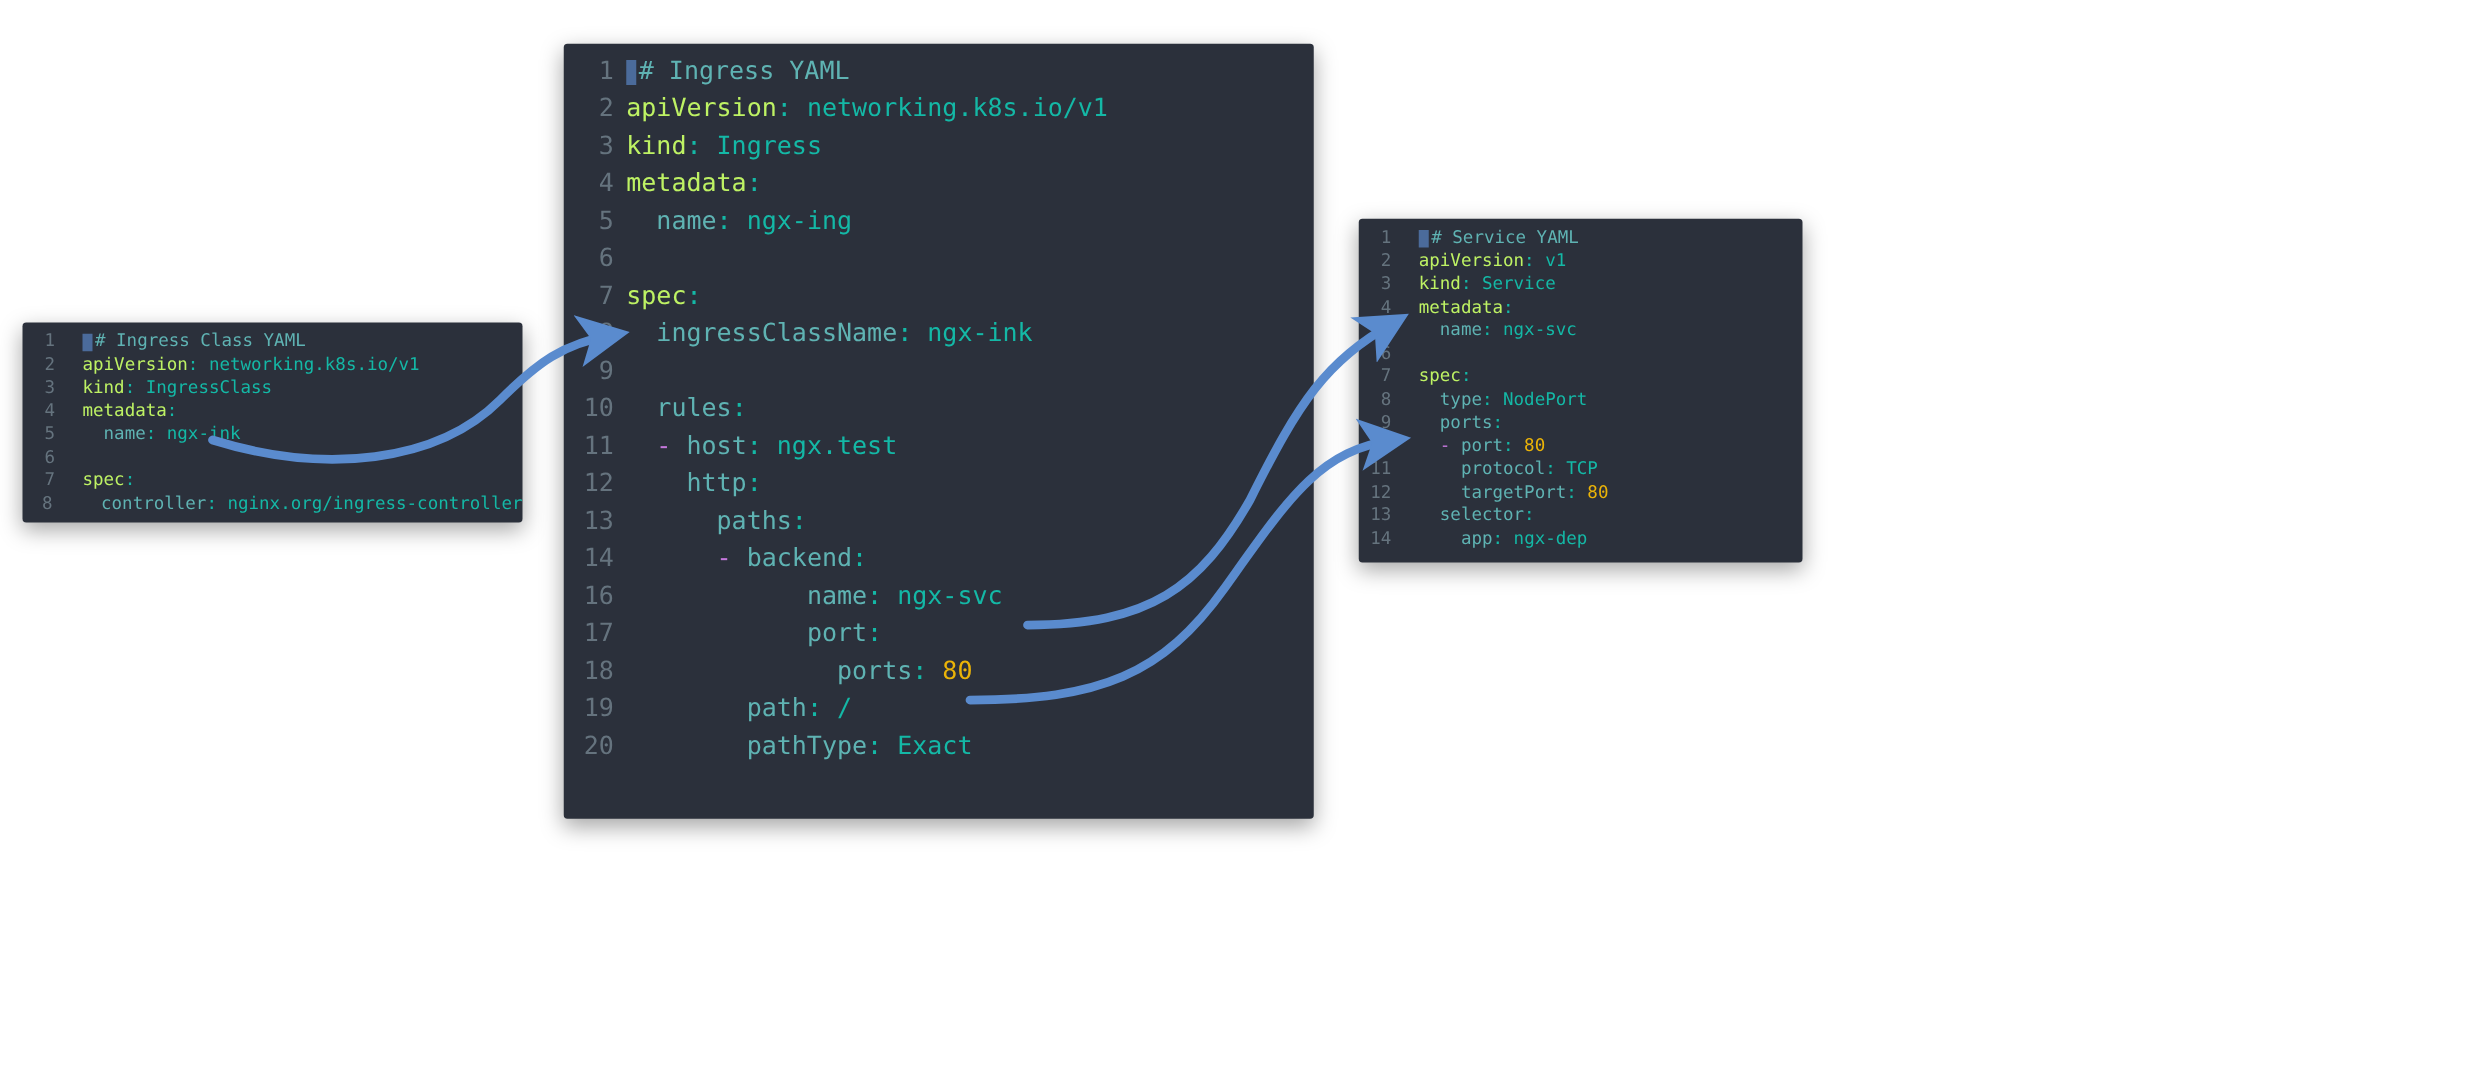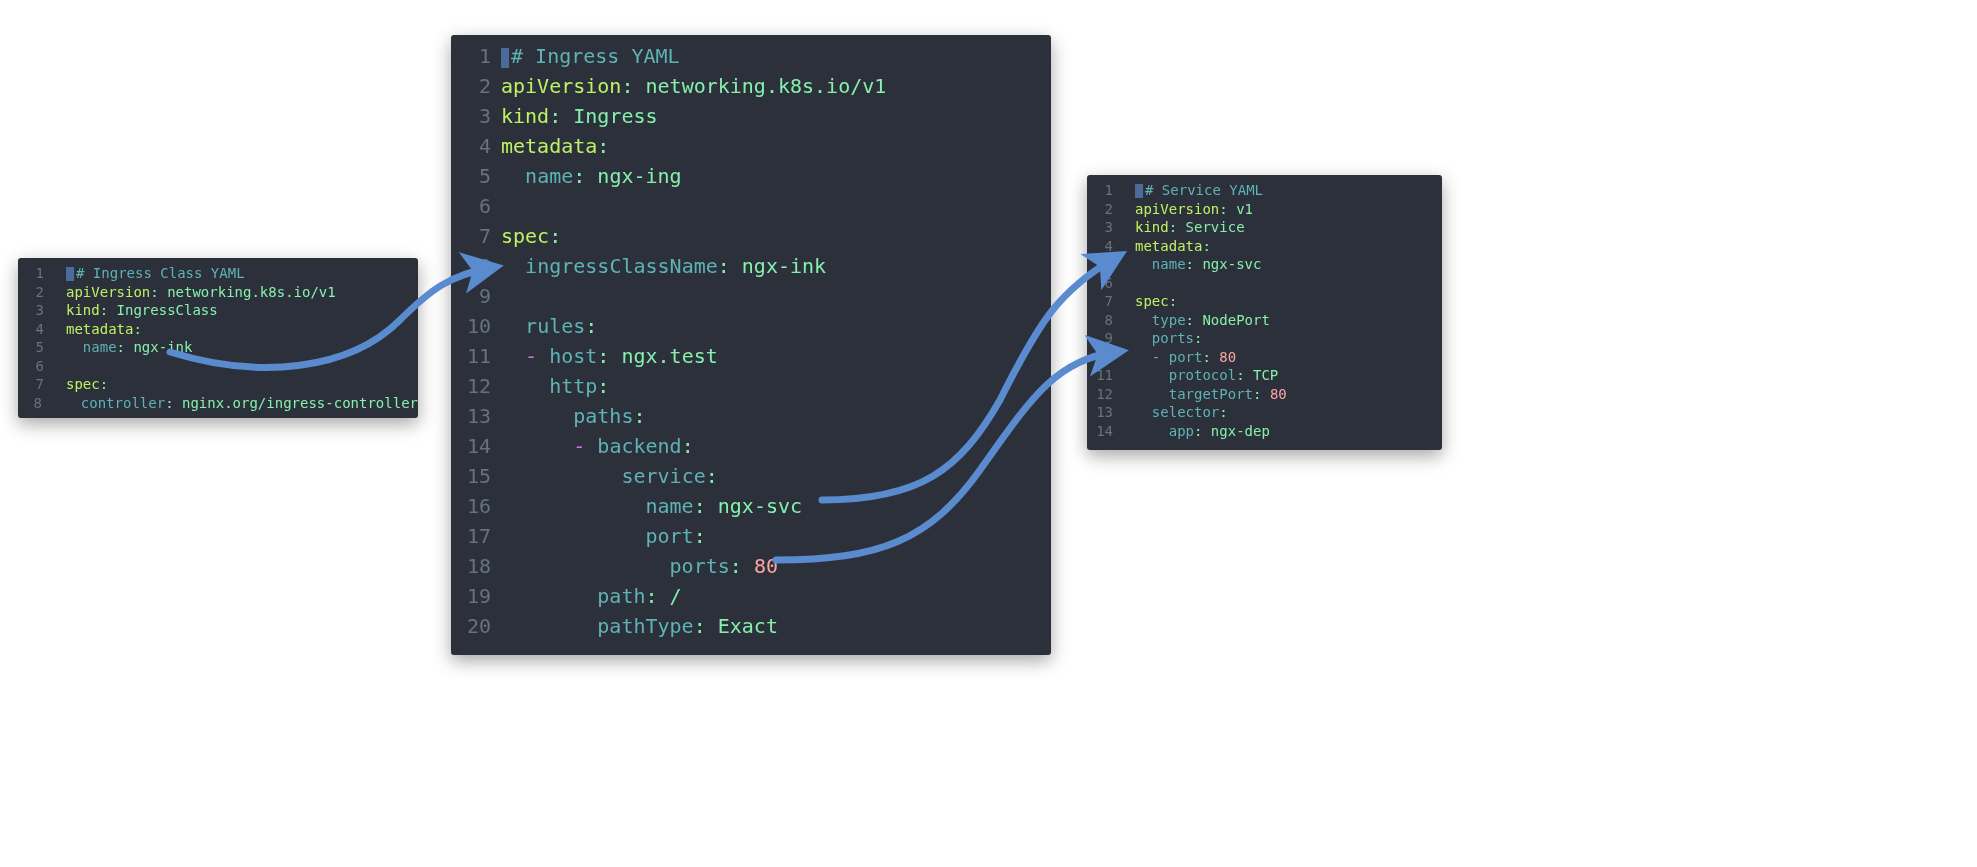--- a/index.html
+++ b/index.html
@@ -39,22 +39,22 @@
   }
   .small .ln  { width: 26px; font-size: 14px; line-height: 18.5px; }
   .small .code{ font-size: 14px; line-height: 18.5px; padding-left: 12px; }
   .big   .ln  { width: 40px; font-size: 20px; line-height: 30px; }
   .big   .code{ font-size: 20px; line-height: 30px; }
   .code { display: inline-block; }
   
   .c-comment  { color: #5fb3b3; }   
   .c-key      { color: #bef264; }   
   .c-keyalt   { color: #5fb3b3; }   
-  .c-plain    { color: #86efac; }   
-  .c-num      { color: #fca5a5; }   
+  .c-plain    { color: #14b8a6; }   
+  .c-num      { color: #eab308; }   
   .c-dash     { color: #c678dd; }   
   .cursor-bar {
     display: inline-block;
     width: 8px;
     height: 1em;
     background: #4b6b9b;
     vertical-align: text-bottom;
     margin-right: 2px;
   }
   svg.arrows {
@@ -92,21 +92,20 @@
         <div class="line"><span class="ln">5</span><span class="code"><span class="c-plain">  </span><span class="c-keyalt">name</span><span class="c-plain">: ngx-ing</span></span></div>
         <div class="line"><span class="ln">6</span><span class="code"></span></div>
         <div class="line"><span class="ln">7</span><span class="code"><span class="c-key">spec</span><span class="c-plain">:</span></span></div>
         <div class="line"><span class="ln">8</span><span class="code"><span class="c-plain">  </span><span class="c-keyalt">ingressClassName</span><span class="c-plain">: ngx-ink</span></span></div>
         <div class="line"><span class="ln">9</span><span class="code"></span></div>
         <div class="line"><span class="ln">10</span><span class="code"><span class="c-plain">  </span><span class="c-keyalt">rules</span><span class="c-plain">:</span></span></div>
         <div class="line"><span class="ln">11</span><span class="code"><span class="c-plain">  </span><span class="c-dash">- </span><span class="c-keyalt">host</span><span class="c-plain">: ngx.test</span></span></div>
         <div class="line"><span class="ln">12</span><span class="code"><span class="c-plain">    </span><span class="c-keyalt">http</span><span class="c-plain">:</span></span></div>
         <div class="line"><span class="ln">13</span><span class="code"><span class="c-plain">      </span><span class="c-keyalt">paths</span><span class="c-plain">:</span></span></div>
         <div class="line"><span class="ln">14</span><span class="code"><span class="c-plain">      </span><span class="c-dash">- </span><span class="c-keyalt">backend</span><span class="c-plain">:</span></span></div>
-        <div class="line"><span class="ln">15</span><span class="code"><span class="c-plain">          </span><span class="c-keyalt">service</span><span class="c-plain">:</span></span></div>
         <div class="line"><span class="ln">16</span><span class="code"><span class="c-plain">            </span><span class="c-keyalt">name</span><span class="c-plain">: ngx-svc</span></span></div>
         <div class="line"><span class="ln">17</span><span class="code"><span class="c-plain">            </span><span class="c-keyalt">port</span><span class="c-plain">:</span></span></div>
         <div class="line"><span class="ln">18</span><span class="code"><span class="c-plain">              </span><span class="c-keyalt">ports</span><span class="c-plain">: </span><span class="c-num">80</span></span></div>
         <div class="line"><span class="ln">19</span><span class="code"><span class="c-plain">        </span><span class="c-keyalt">path</span><span class="c-plain">: /</span></span></div>
         <div class="line"><span class="ln">20</span><span class="code"><span class="c-plain">        </span><span class="c-keyalt">pathType</span><span class="c-plain">: Exact</span></span></div>
       </div>
   </div>
 
   <div id="panel-right" class="panel small" style="left: 1087px; top: 175px; width: 355px; height: 275px;">
     <div class="code-block">

